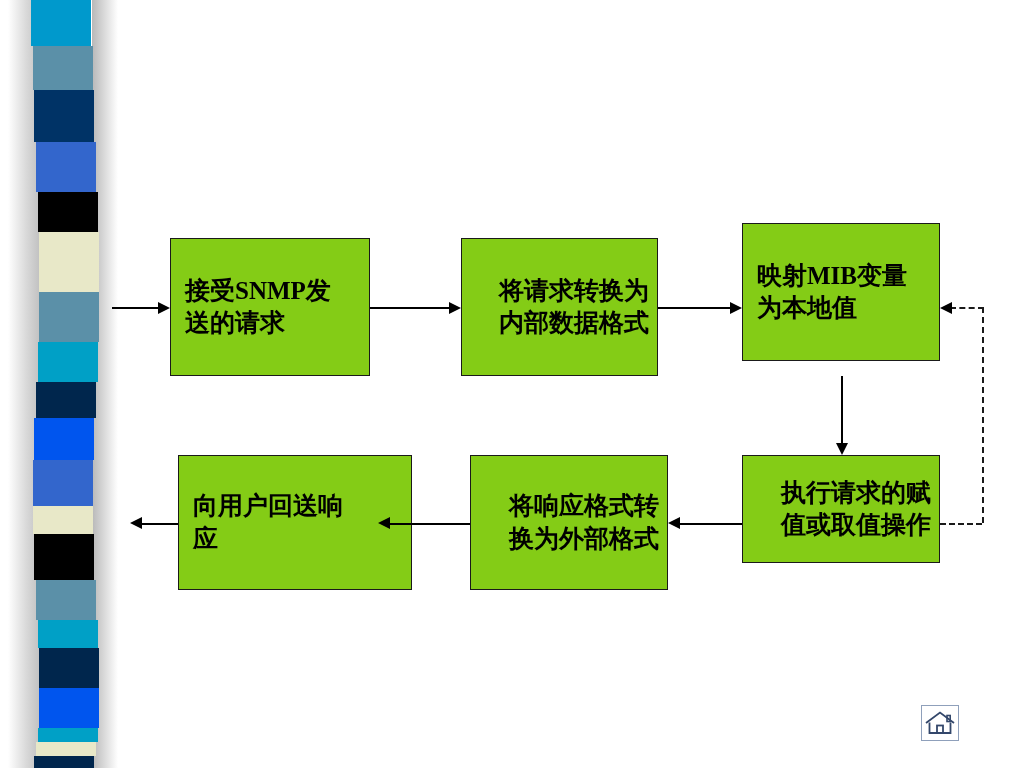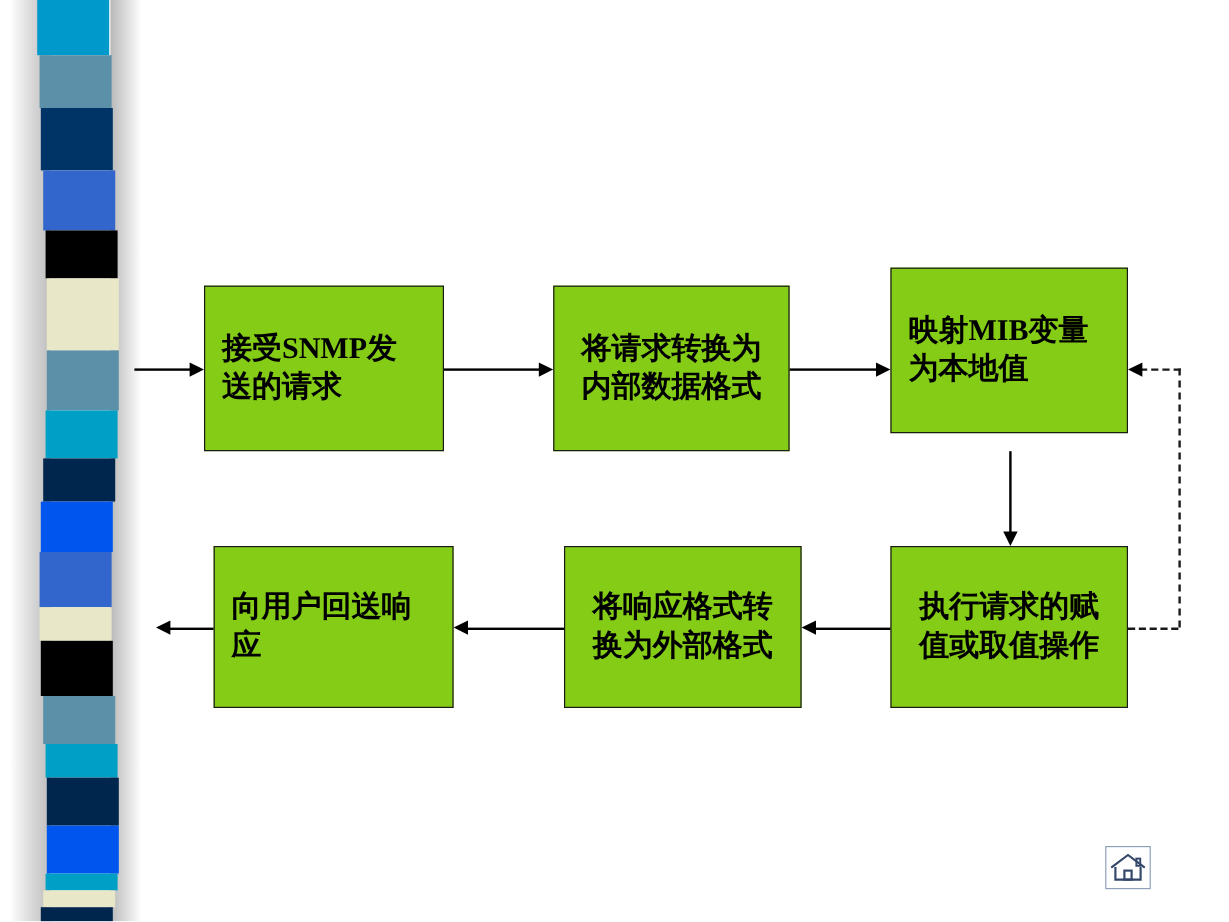--- a/index.html
+++ b/index.html
@@ -85,21 +85,21 @@
     display: block;
     width: 100%;
     padding: 0 14px;
     box-sizing: border-box;
     font-size: 25px;
     font-weight: bold;
     line-height: 1.30;
     color: #000000;
     font-family: "Liberation Serif", "DejaVu Serif", serif;
   }
-  .fbox.center .txt { text-align: center; padding: 0 8px; }
+  .fbox.center .txt { text-align: right; padding: 0 8px; }
   .fbox.left .txt   { text-align: left; }
 
   
   .hline {
     position: absolute;
     height: 0;
     border-top: 2.2px solid #000;
   }
   .vline {
     position: absolute;
@@ -195,27 +195,27 @@
   <div id="flow-layer">
       <div class="fbox left" style="left: 170px; top: 238px; width: 200px; height: 138px;">
         <span class="txt">接受SNMP发<br>送的请求</span>
       </div>
       <div class="fbox center" style="left: 461px; top: 238px; width: 197px; height: 138px;">
         <span class="txt">将请求转换为<br>内部数据格式</span>
       </div>
       <div class="fbox left" style="left: 742px; top: 223px; width: 198px; height: 138px;">
         <span class="txt">映射MIB变量<br>为本地值</span>
       </div>
-      <div class="fbox left" style="left: 178px; top: 455px; width: 200px; height: 135px;">
+      <div class="fbox left" style="left: 178px; top: 455px; width: 234px; height: 135px;">
         <span class="txt">向用户回送响<br>应</span>
       </div>
       <div class="fbox center" style="left: 470px; top: 455px; width: 198px; height: 135px;">
         <span class="txt">将响应格式转<br>换为外部格式</span>
       </div>
-      <div class="fbox center" style="left: 742px; top: 455px; width: 198px; height: 135px;">
+      <div class="fbox center" style="left: 742px; top: 455px; width: 198px; height: 108px;">
         <span class="txt">执行请求的赋<br>值或取值操作</span>
       </div>
       <div class="hline" style="left: 112px; top: 307px; width: 48px;"></div>
       <div class="arrowhead right" style="left: 158px; top: 301.5px;"></div>
       <div class="hline" style="left: 370px; top: 307px; width: 81px;"></div>
       <div class="arrowhead right" style="left: 449px; top: 301.5px;"></div>
       <div class="hline" style="left: 658px; top: 307px; width: 74px;"></div>
       <div class="arrowhead right" style="left: 730px; top: 301.5px;"></div>
       <div class="vline" style="left: 841px; top: 376px; height: 69px;"></div>
       <div class="arrowhead down" style="left: 835.5px; top: 443px;"></div>

